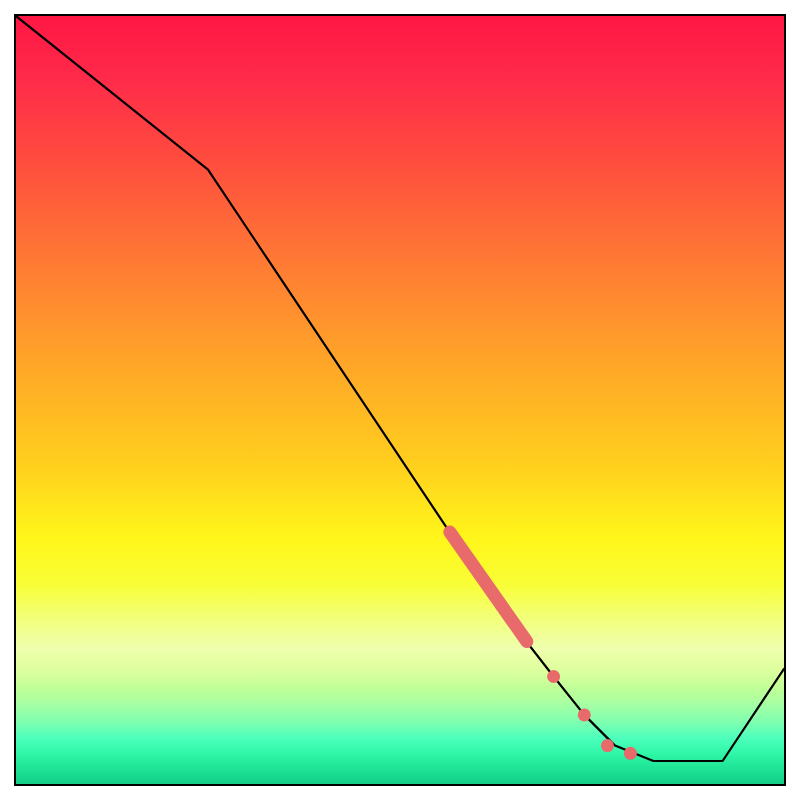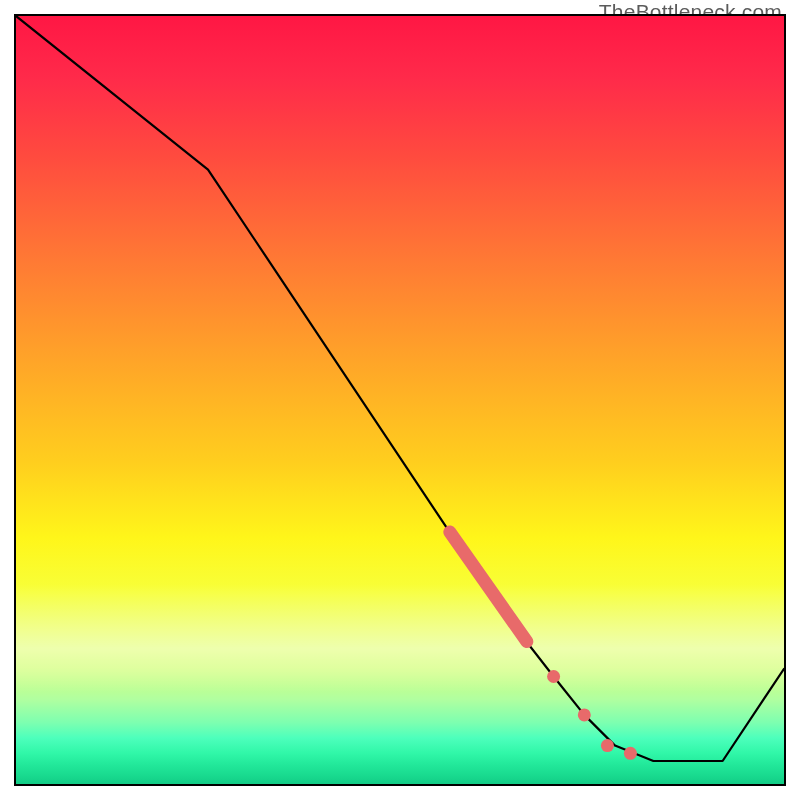--- a/index.html
+++ b/index.html
@@ -95,21 +95,20 @@
   }
   .marker-pill {
     fill: #e86a6a;
     stroke: none;
   }
 </style>
 </head>
 <body>
 
 <div class="chart-wrap">
-  <div class="watermark">TheBottleneck.com</div>
 
   <div class="plot-area">
     <div class="gradient-bg"></div>
     <div class="haze"></div>
 
     <svg class="overlay" viewBox="0 0 768 768" preserveAspectRatio="none">
       <path class="curve" d="M0.0 0.0 L192.0 153.6 L483.8 591.4 L537.6 660.5 L568.3 698.9 L599.0 729.6 L637.4 745.0 L706.6 745.0 L768.0 652.8"></path>
       <g>
           <rect x="430.08000000000004" y="504.21999999999997" width="146.86661803785626" height="13" rx="6.5" class="marker-pill" transform="rotate(54.89 430.1 510.7)"></rect>
           <circle cx="537.6" cy="660.5" r="6.5" class="marker"></circle>

